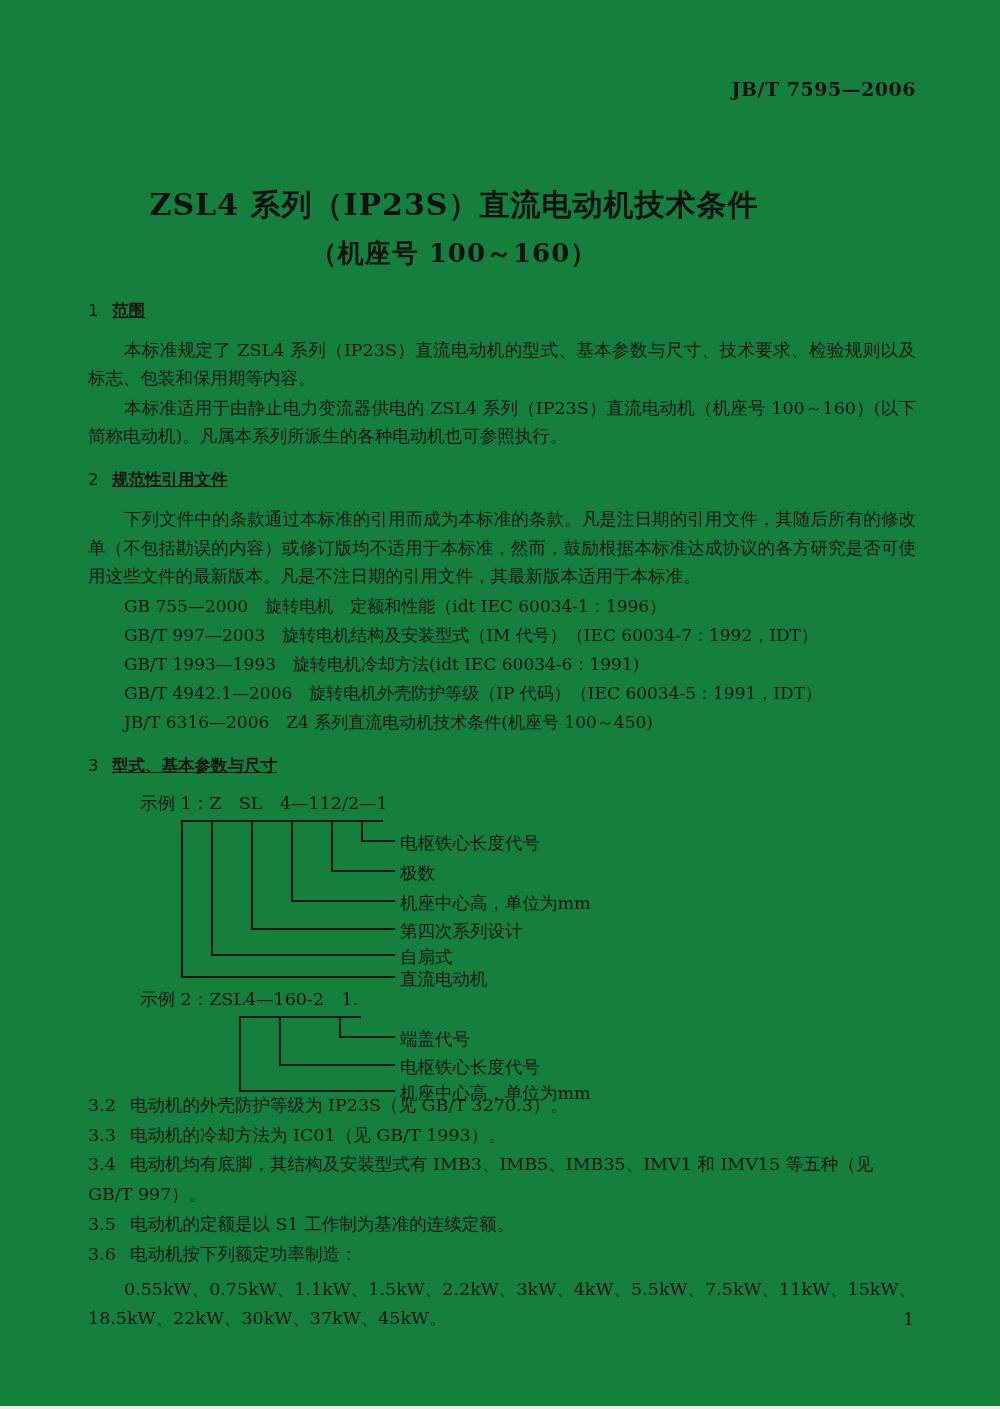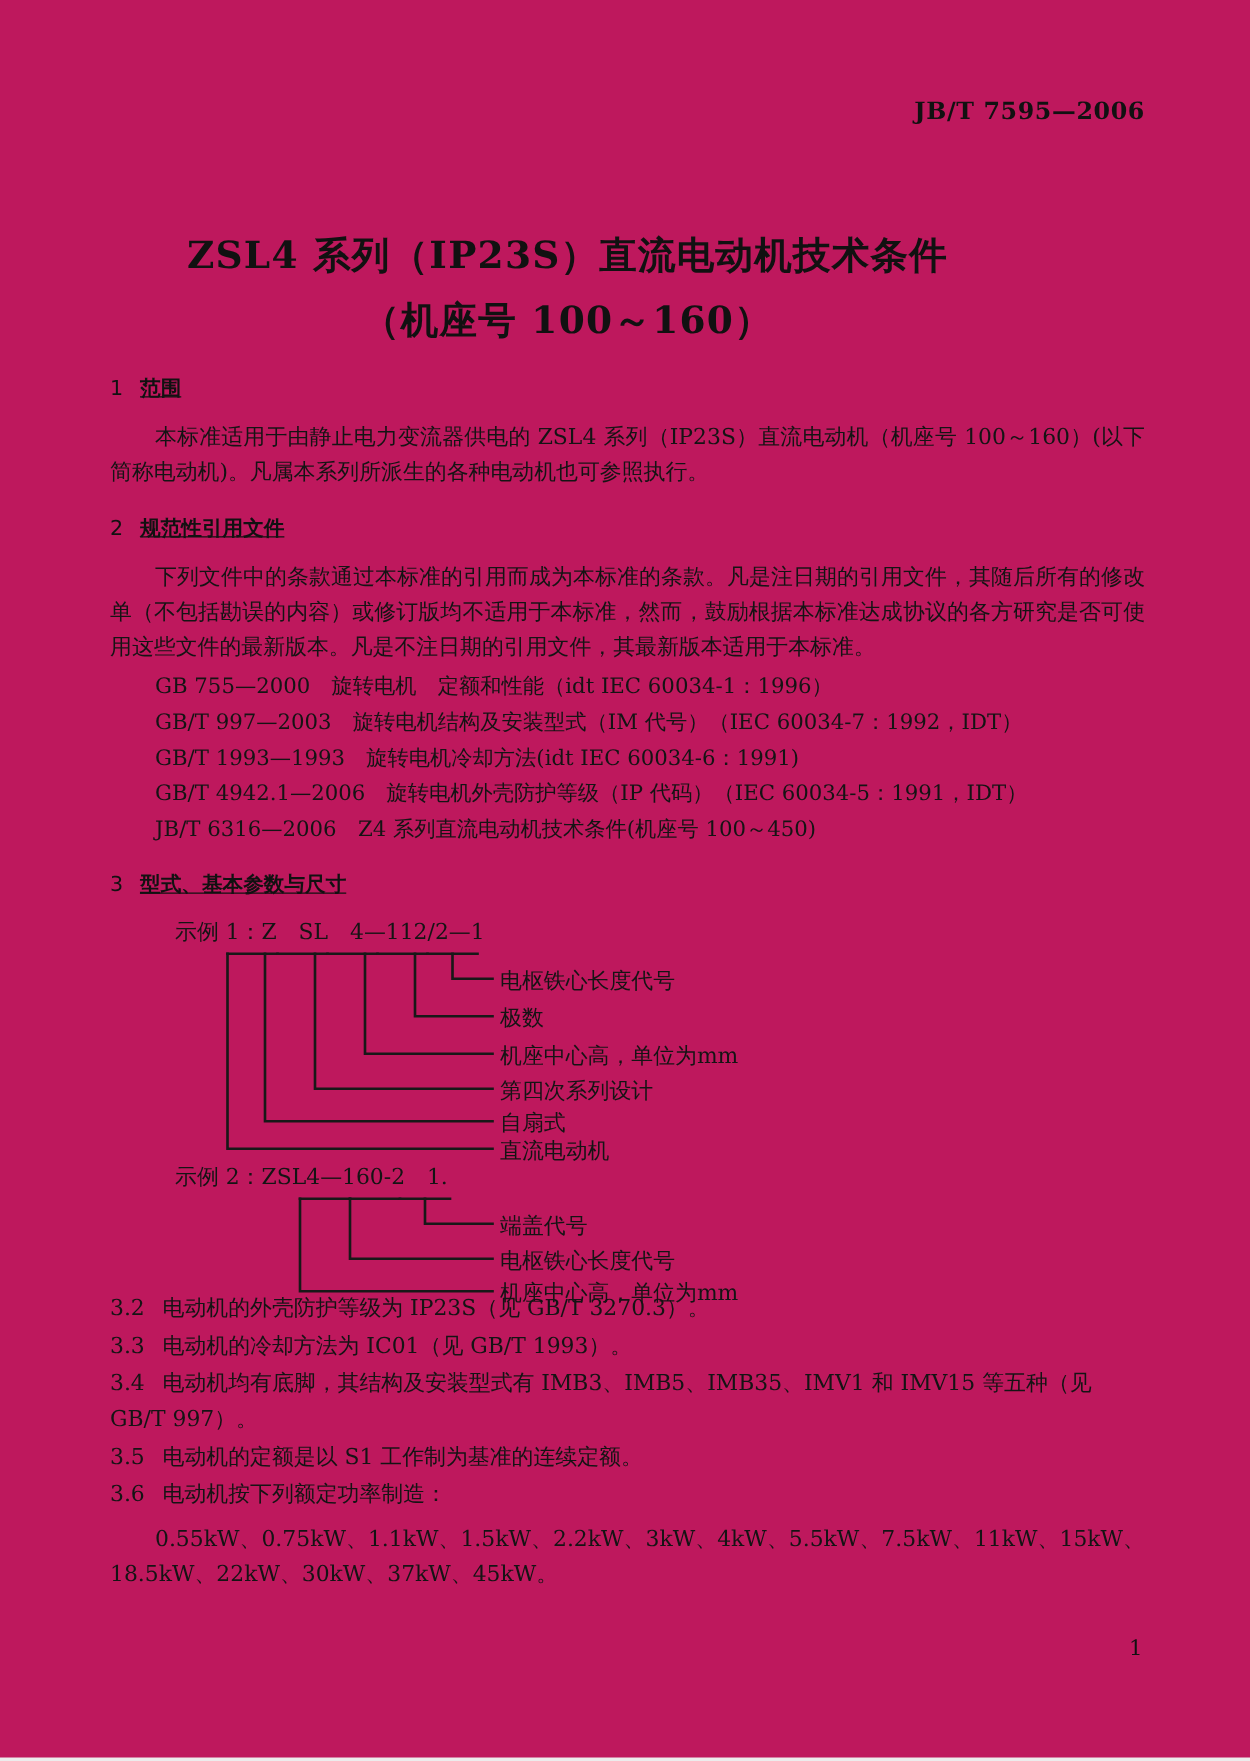--- a/index.html
+++ b/index.html
@@ -8,21 +8,21 @@
     background: #ffffff;
   }
   body {
     font-family: "DejaVu Serif", "Liberation Serif", serif;
     color: #1a1a1a;
   }
   .page {
     position: relative;
     width: 1000px;
     height: 1409px;
-    background: #be185d;
+    background: #15803d;
     overflow: hidden;
     box-sizing: border-box;
   }
   .bottom-edge {
     position: absolute;
     left: 0;
     bottom: 0;
     width: 1000px;
     height: 3px;
     background: #ececec;
@@ -67,21 +67,21 @@
   .title-main {
     font-family: "DejaVu Serif", "Liberation Serif", serif;
     font-size: 30px;
     font-weight: bold;
     letter-spacing: 1px;
     line-height: 1.35;
     color: #111;
   }
   .title-sub {
     font-family: "DejaVu Serif", "Liberation Serif", serif;
-    font-size: 30px;
+    font-size: 26px;
     font-weight: bold;
     letter-spacing: 1px;
     margin-top: 10px;
     color: #111;
   }
 
   
   .content {
     position: absolute;
     top: 300px;
@@ -185,20 +185,21 @@
   <div class="title-block">
     <div class="title-main">ZSL4 系列（IP23S）直流电动机技术条件</div>
     <div class="title-sub">（机座号 100～160）</div>
   </div>
 
   <div class="content">
 
     <div class="h2">
       <span class="num">1</span><span>范围</span>
     </div>
+    <p class="para indent">本标准规定了 ZSL4 系列（IP23S）直流电动机的型式、基本参数与尺寸、技术要求、检验规则以及标志、包装和保用期等内容。</p>
     <p class="para indent">本标准适用于由静止电力变流器供电的 ZSL4 系列（IP23S）直流电动机（机座号 100～160）(以下简称电动机)。凡属本系列所派生的各种电动机也可参照执行。</p>
 
     <div class="sec-gap"></div>
 
     <div class="h2">
       <span class="num">2</span><span>规范性引用文件</span>
     </div>
     <p class="para indent">下列文件中的条款通过本标准的引用而成为本标准的条款。凡是注日期的引用文件，其随后所有的修改单（不包括勘误的内容）或修订版均不适用于本标准，然而，鼓励根据本标准达成协议的各方研究是否可使用这些文件的最新版本。凡是不注日期的引用文件，其最新版本适用于本标准。</p>
     <ul class="ref-list">
       <li>GB 755—2000　旋转电机　定额和性能（idt IEC 60034-1：1996）</li>

